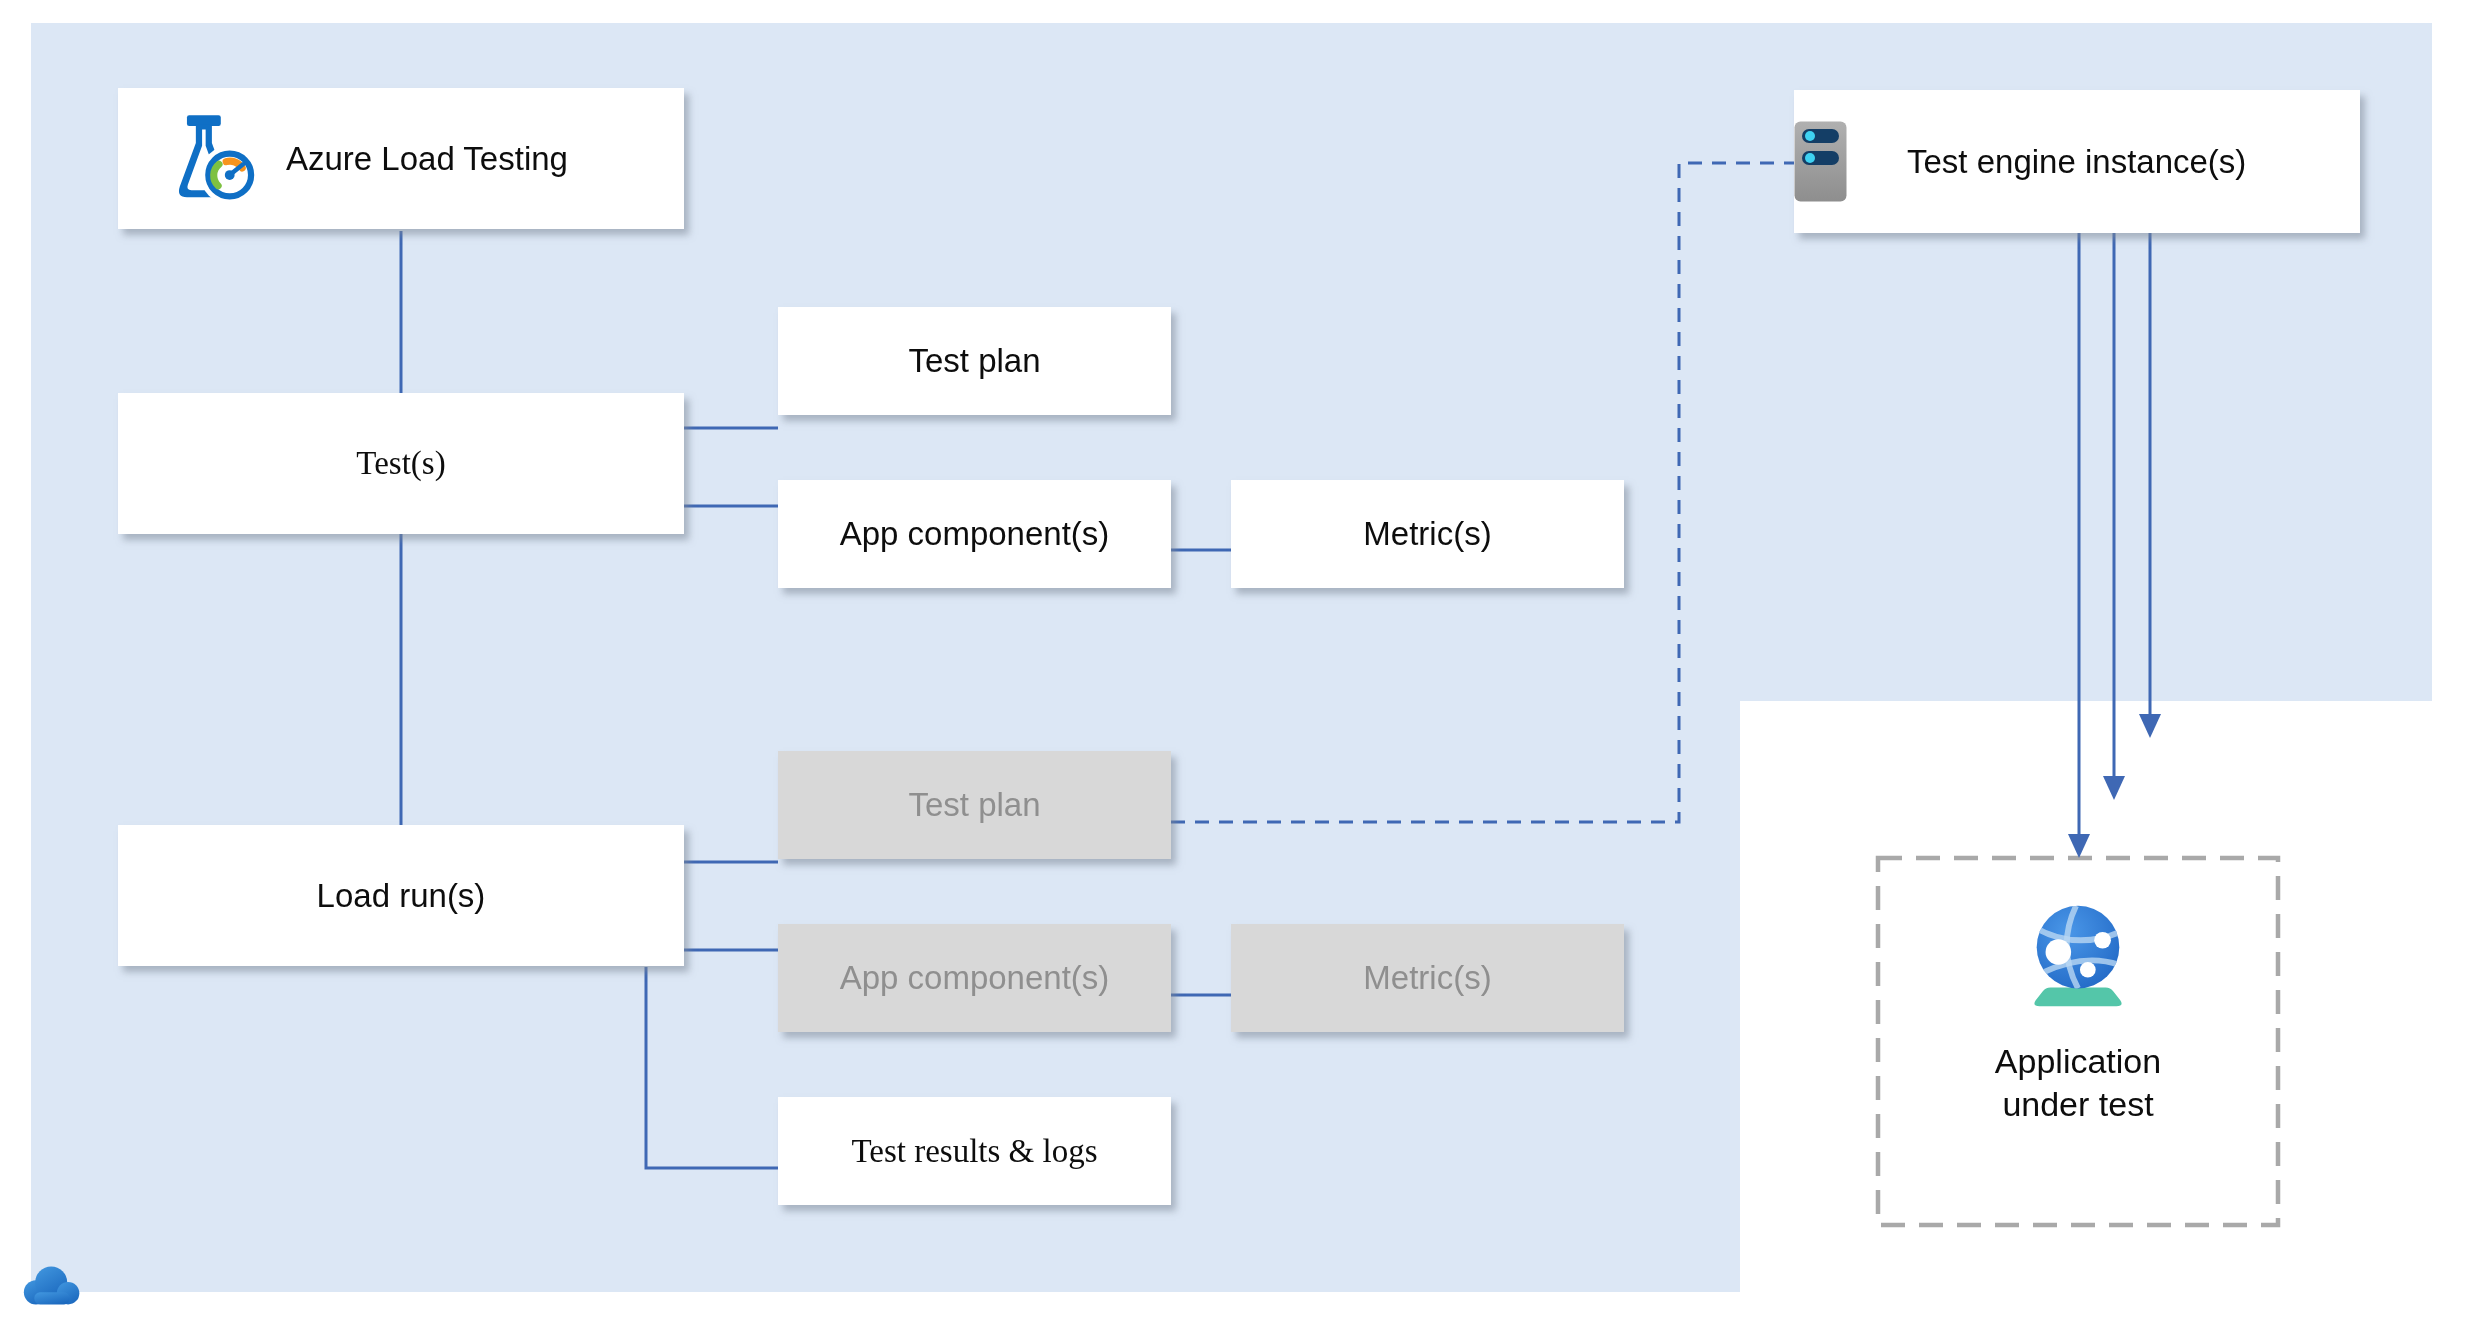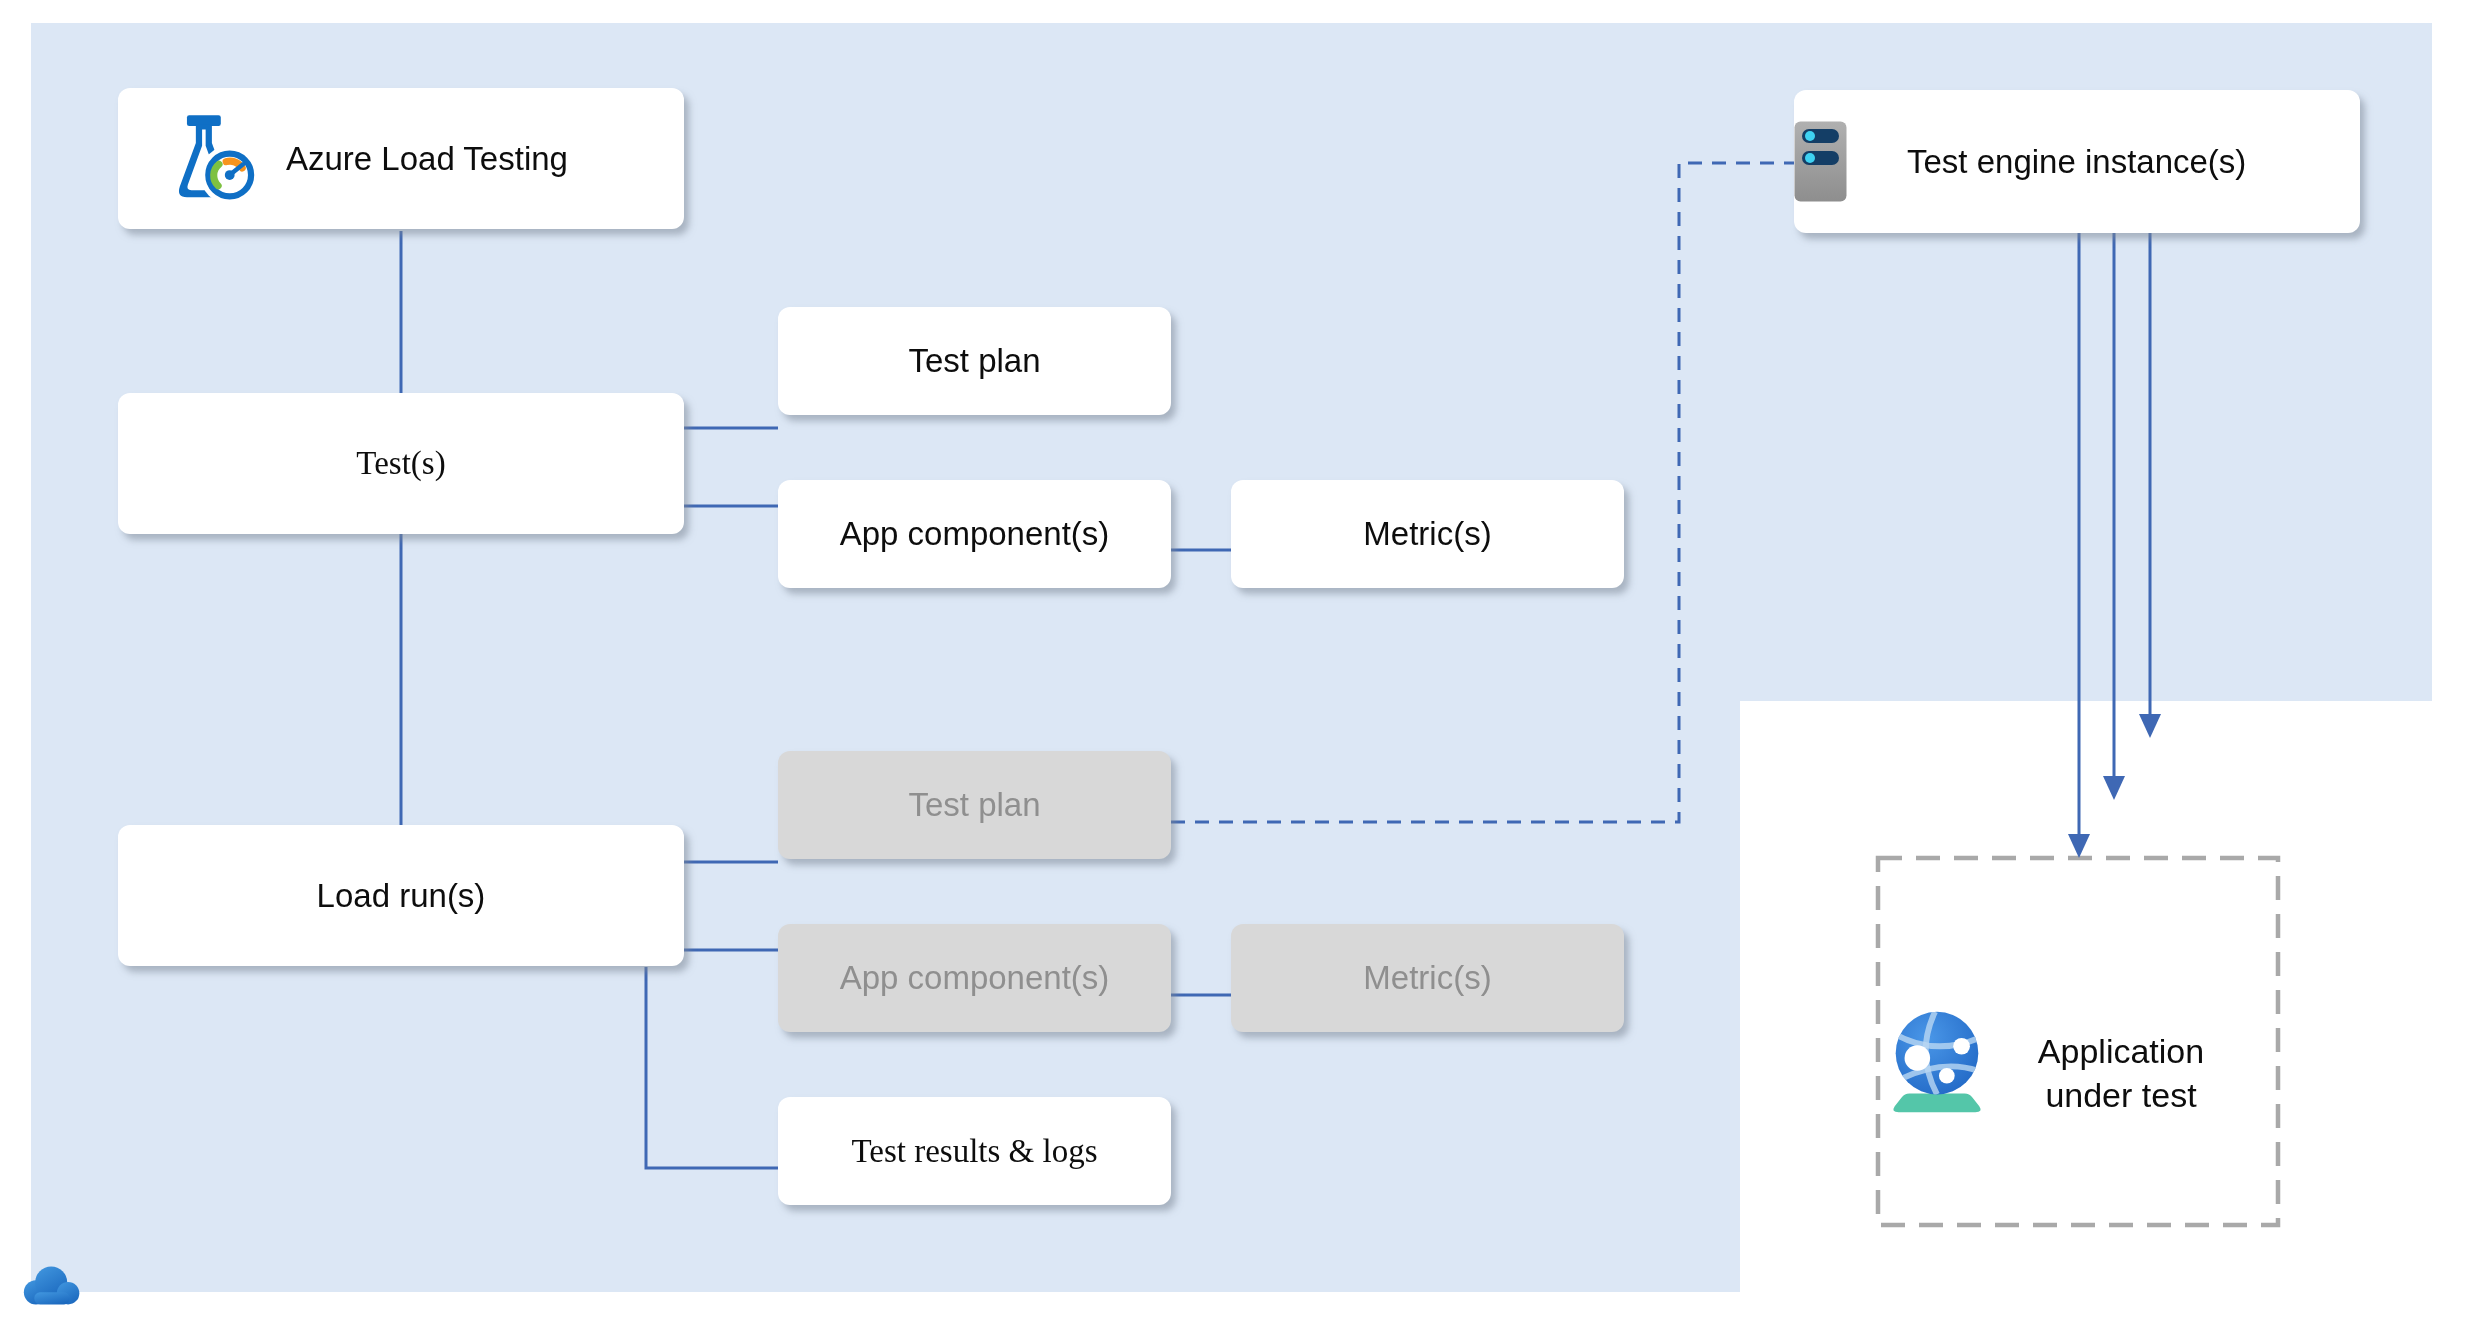--- a/index.html
+++ b/index.html
@@ -15,28 +15,28 @@
   body{font-family:"Liberation Sans", sans-serif;}
   .stage{position:relative;width:2465px;height:1338px;overflow:hidden;background:#ffffff;}
   .bg-blue{position:absolute;left:31px;top:23px;width:2401px;height:1269px;background:var(--background-blue);}
   .bg-cut{position:absolute;left:1740px;top:701px;width:725px;height:637px;background:#ffffff;}
   .overlay{position:absolute;left:0;top:0;pointer-events:none;}
   .conn{stroke:var(--connector-blue);stroke-width:3;fill:none;}
   .conn-dashed{stroke:var(--connector-blue);stroke-width:3;fill:none;stroke-dasharray:14 10;}
   .arrowhead{fill:var(--connector-blue);}
   .node{position:absolute;display:flex;align-items:center;justify-content:center;
         background:var(--node-white);color:var(--text-black);font-size:33px;
-        box-shadow:5px 6px 7px rgba(125,136,152,0.55);border-radius:12px;}
+        box-shadow:5px 6px 7px rgba(125,136,152,0.55);}
   .node.gray{background:var(--node-gray);color:var(--gray-text);}
   .node.lg{width:566px;height:141px;}
   .node.md{width:393px;height:108px;}
   .node.iconic{justify-content:flex-start;}
   .node .lbl{white-space:nowrap;}
   .aut{position:absolute;left:1878px;top:858px;width:400px;height:367px;background:transparent;
-       display:flex;align-items:center;padding-top:38px;box-sizing:border-box;}
+       display:flex;flex-direction:column;align-items:center;padding-top:38px;box-sizing:border-box;}
   .aut .lbl{margin-top:26px;width:250px;text-align:center;font-size:34px;line-height:1.27;color:var(--text-black);}
   .icon{flex:0 0 auto;}
 </style>
 </head>
 <body>
 
 <div class="stage">
 
   <div class="bg-blue"></div>
   <div class="bg-cut"></div>

